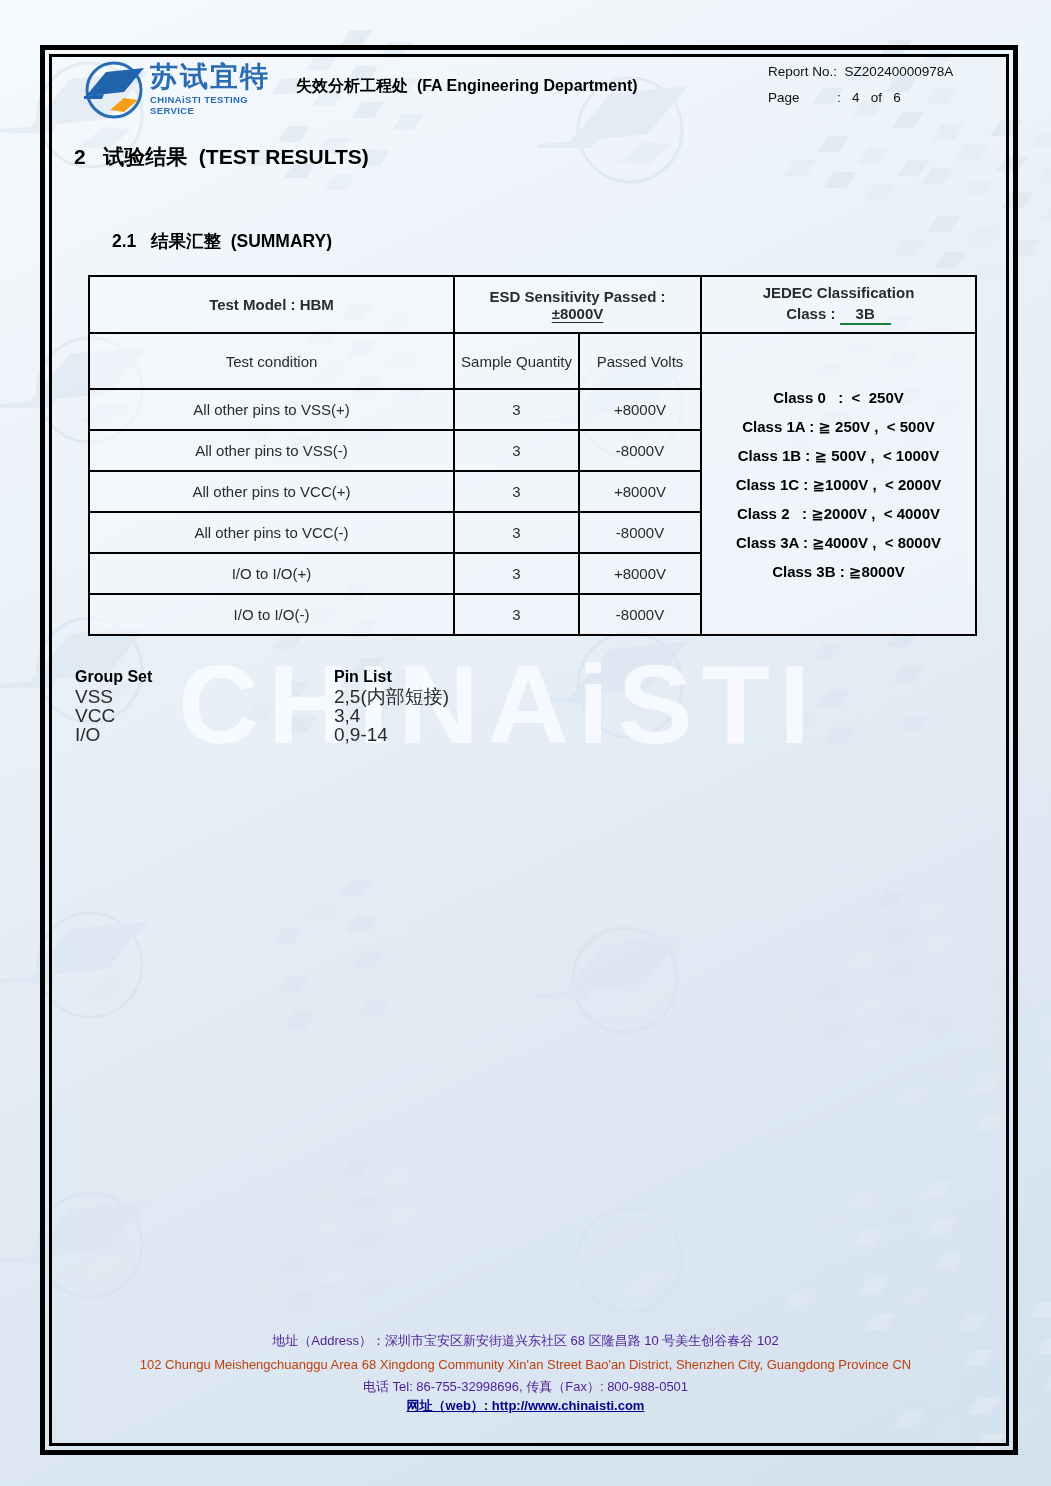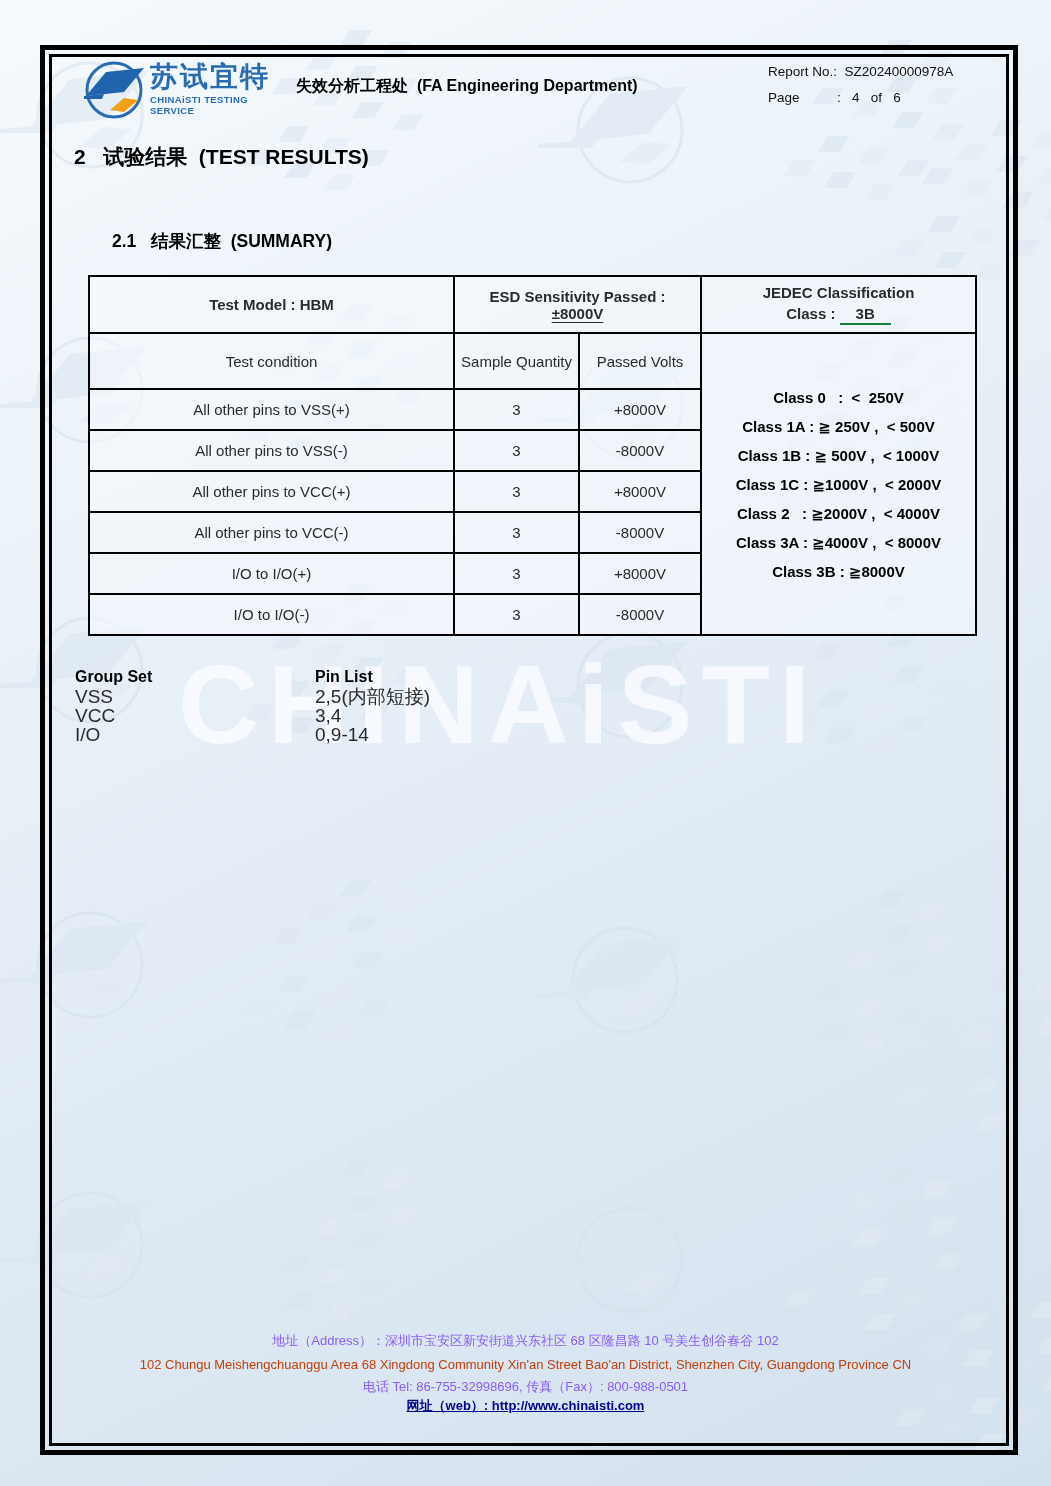--- a/index.html
+++ b/index.html
@@ -58,26 +58,26 @@
   .class-val { display:inline-block; border-bottom:2px solid #15803d; padding:0 16px 1px 16px; font-weight:bold; }
   td.jedec-body {
     text-align:left; vertical-align:top;
     padding:9px 4px 0 7px;
     margin-top:44px;
   }
   .jedec-line { font-weight:bold; color:#000; font-size:15px; line-height:29px; white-space:pre; }
 
   
   .groupset { position:absolute; left:75px; top:666px; }
-  .grow { display:grid; grid-template-columns:240px auto; }
+  .grow { display:grid; grid-template-columns:240px auto;gap:19px; }
   .gtitle { font-size:16px; font-weight:bold; line-height:21px; }
   .gval { font-size:19px; color:#2b2b2b; line-height:19px; }
 
   
-  .f-line { position:absolute; width:100%; text-align:center; color:#8b5cf6; }
+  .f-line { position:absolute; width:100%; text-align:center; color:#4c1d95; }
   .f1 { top:1332px; font-size:13px; }
   .f2 { top:1357px; font-size:13px; color:#c2410c; }
   .f3 { top:1378px; font-size:13px; }
   .f4 { top:1397px; font-size:13px; font-weight:bold; color:#00008b; text-decoration:underline; cursor:pointer; }
 </style>
 </head>
 <body>
 
 <svg class="bg-svg" width="1051" height="1486" aria-hidden="true">
   <defs>

